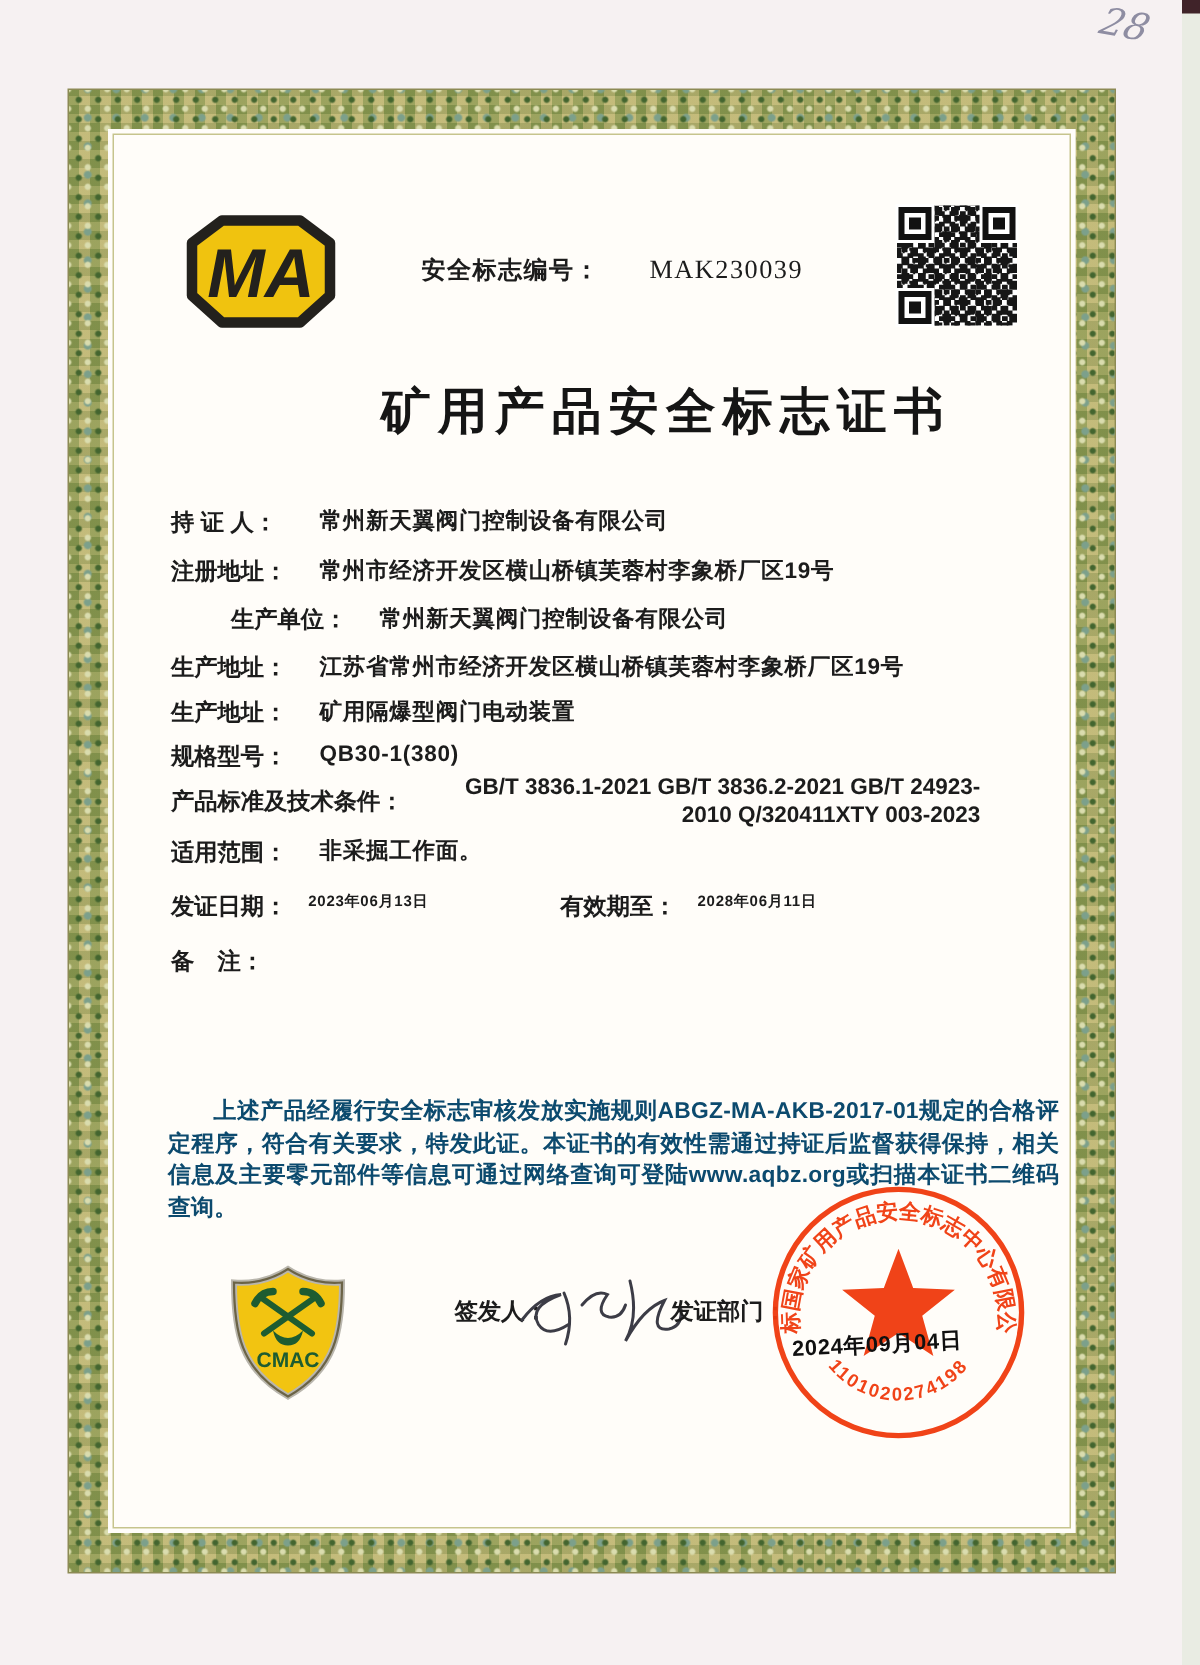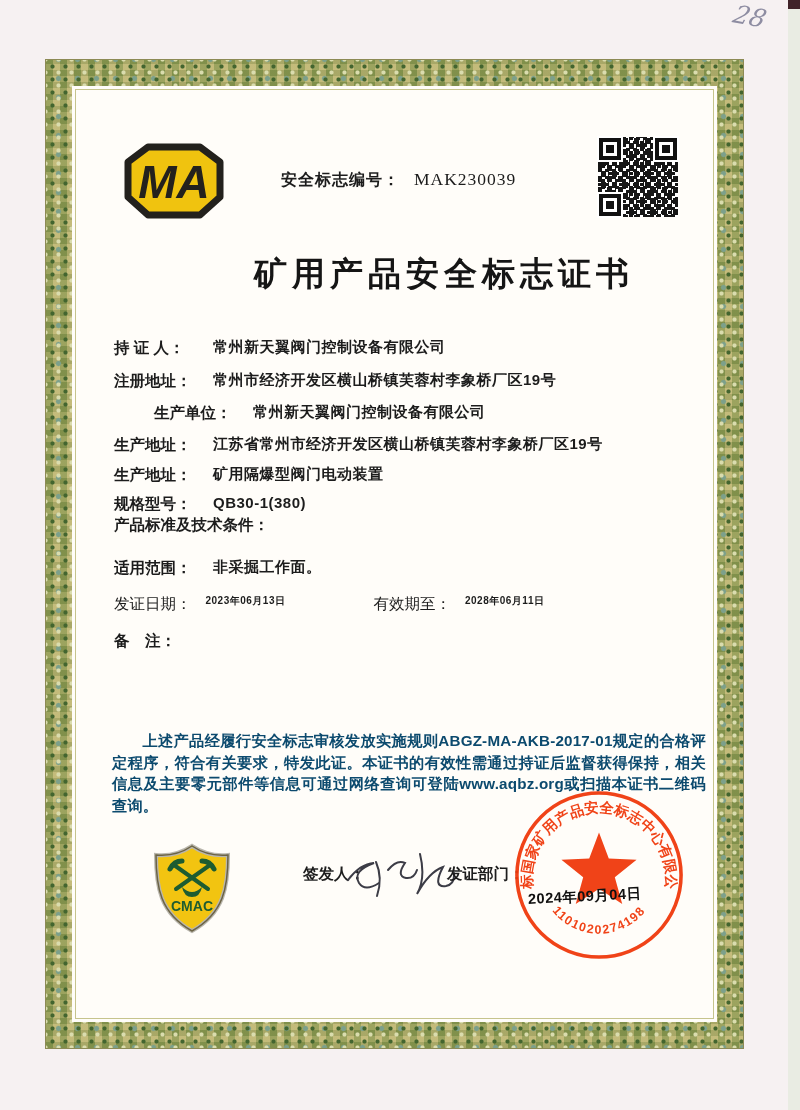--- a/index.html
+++ b/index.html
@@ -25,21 +25,21 @@
       radial-gradient(circle,#7ca08b 2px,transparent 3.2px),
       repeating-linear-gradient(90deg,rgba(118,148,78,.45) 0 7px,rgba(206,200,140,.45) 7px 14px),
       repeating-linear-gradient(0deg,rgba(92,122,62,.4) 0 6px,rgba(216,210,152,.4) 6px 12px);
     background-size:13px 13px,13px 13px,19px 19px,auto,auto;
     background-position:0 0,6px 6px,3px 9px,0 0,0 0;
     box-shadow:0 0 0 1px #8c8a55;}
   .frame-inner{position:absolute;inset:26px;background:#fffdf9;
     box-shadow:inset 0 0 0 3px #fffdf9, inset 0 0 0 4px #c6c48d;}
   
   .ma-logo{left:118px;top:142px;width:112px;height:78px;}
-  .markno{left:281px;top:169px;display:flex;align-items:baseline;}
+  .markno{left:281px;top:169px;display:flex;align-items:baseline;gap:19px;}
   .markno .lbl{font-weight:700;font-size:16px;letter-spacing:1px;}
   .markno .val{font-family:"Liberation Serif", serif;font-size:17.5px;
     letter-spacing:1px;margin-left:14px;}
   .qr{left:598px;top:137px;width:80px;height:80px;background:
       repeating-conic-gradient(#161616 0 25%,transparent 0 50%) 0 0/7px 7px,
       repeating-conic-gradient(transparent 0 25%,#161616 0 50%) 3px 1px/11px 11px,
       #fff;}
   .finder{position:absolute;width:14px;height:14px;border:4px solid #111;
     background:#fff;box-shadow:0 0 0 2px #fff;}
   .finder::after{content:"";position:absolute;inset:3px;background:#111;}
@@ -48,21 +48,21 @@
     font-size:33px;font-weight:900;letter-spacing:5px;color:#151515;font-family:Liberation Serif, serif;}
   
   .row{left:114px;width:600px;display:flex;align-items:flex-start;}
   .row .lbl{font-weight:700;font-size:15.5px;flex:0 0 99px;white-space:nowrap;}
   .row .val{font-weight:700;font-size:15px;letter-spacing:.5px;text-align:right;}
   .row.std .lbl{flex:0 0 196px;align-self:center;}
   .row.std .val{white-space:pre-line;line-height:19px;letter-spacing:0;}
   .r1{top:338px;} .r2{top:371px;} .r3{top:403px;margin-left:40px;} .r4{top:435px;}
   .r5{top:465px;} .r6{top:494px;} .r7{top:515px;} .r8{top:558px;}
   .dates{top:594px;left:114px;width:600px;display:flex;}
-  .dates .lbl{font-weight:400;font-size:15.5px;white-space:nowrap;}
+  .dates .lbl{font-weight:700;font-size:15.5px;white-space:nowrap;}
   .dates .val{font-weight:700;font-size:10px;margin-left:14px;letter-spacing:.5px;}
   .dates .pair2{margin-left:88px;display:flex;}
   .remark{top:631px;left:114px;font-weight:700;font-size:15.5px;}
   
   .notice{left:112px;top:730px;width:594px;font-size:15.2px;font-weight:700;
     line-height:21.5px;text-align:justify;text-indent:2em;color:#0c4a6e;
     letter-spacing:.2px;}
   
   .cmac{left:150px;top:843px;width:84px;height:96px;}
   .signer{left:303px;top:864px;font-weight:700;font-size:15.5px;}
@@ -122,20 +122,22 @@
 <div class="abs row r5">
   <span class="lbl">生产地址：</span>
   <span class="val">矿用隔爆型阀门电动装置</span>
 </div>
 <div class="abs row r6">
   <span class="lbl">规格型号：</span>
   <span class="val">QB30-1(380)</span>
 </div>
 <div class="abs row std r7">
   <span class="lbl">产品标准及技术条件：</span>
+  <span class="val">GB/T 3836.1-2021 GB/T 3836.2-2021 GB/T 24923-
+2010 Q/320411XTY 003-2023</span>
 </div>
 <div class="abs row r8">
   <span class="lbl">适用范围：</span>
   <span class="val">非采掘工作面。</span>
 </div>
 
 <div class="abs dates">
   <span class="lbl">发证日期：</span>
   <span class="val">2023年06月13日</span>
   <span class="pair2">

